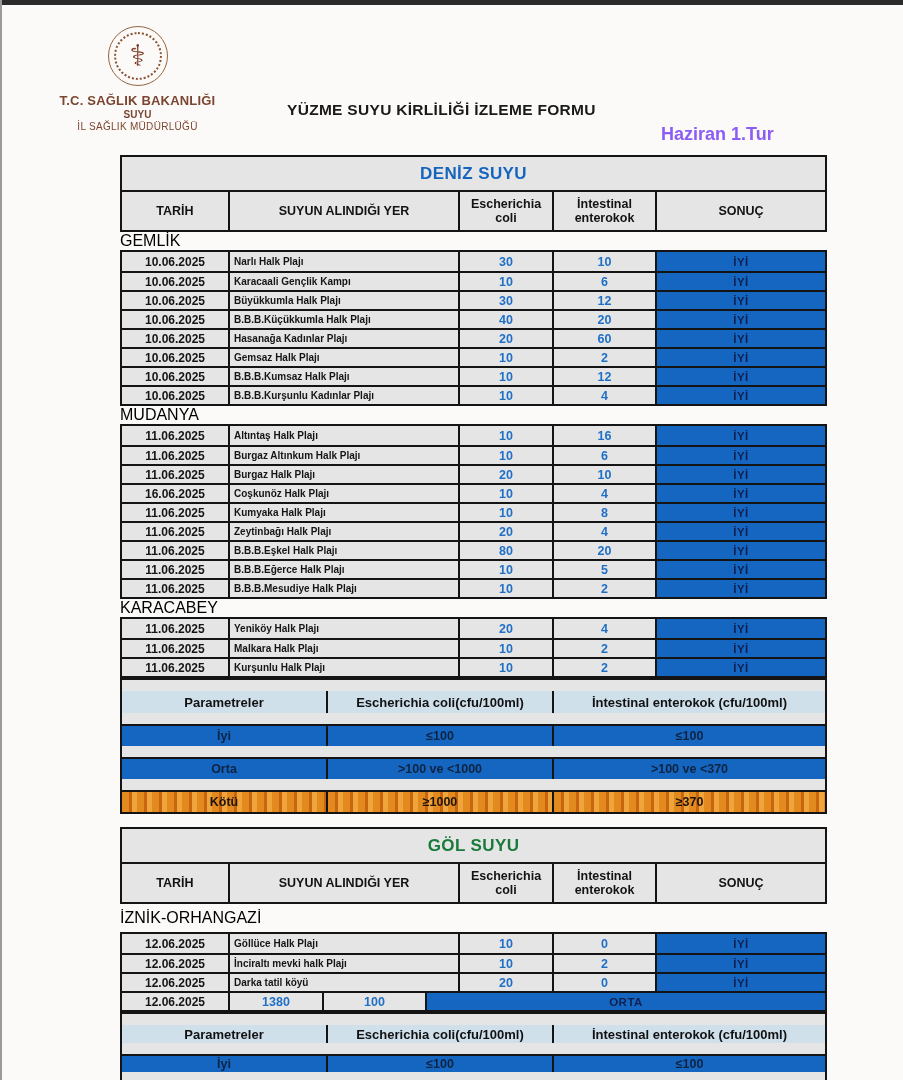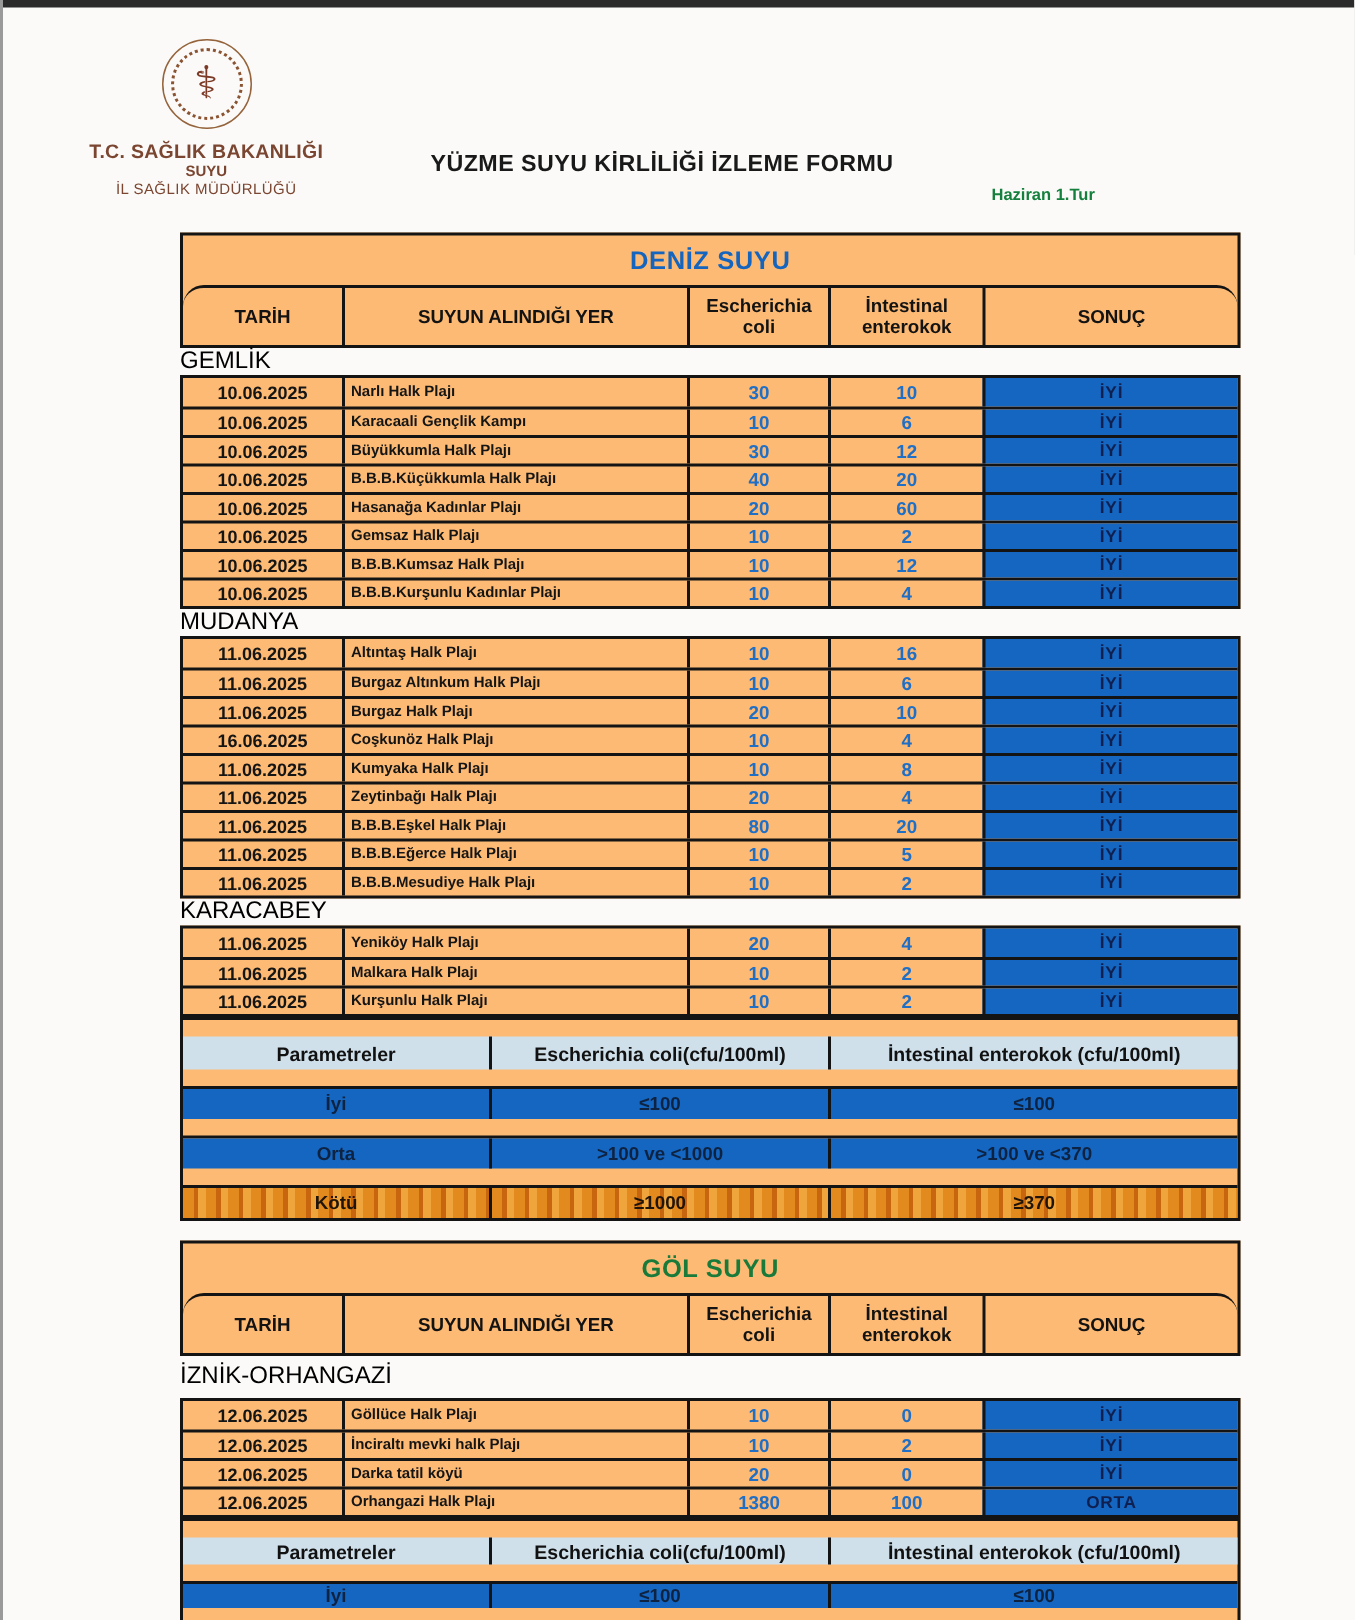--- a/index.html
+++ b/index.html
@@ -26,37 +26,37 @@
   .logo-block{position:absolute;left:45px;top:26px;width:185px;text-align:center;color:#7b4631;}
   .logo-outer{width:60px;height:60px;margin:0 auto;border:1.5px solid #95643c;border-radius:50%;
     display:flex;align-items:center;justify-content:center;}
   .logo-dots{width:48px;height:48px;border:2px dotted #8a5433;border-radius:50%;
     display:flex;align-items:center;justify-content:center;}
   .logo-glyph{font-size:30px;line-height:1;color:#7b3a26;}
   .ministry{margin-top:7px;font-size:13px;font-weight:bold;letter-spacing:.2px;}
   .city{font-size:10px;font-weight:bold;margin-top:1px;}
   .directorate{font-size:10px;margin-top:1px;letter-spacing:.3px;}
   .form-title{position:absolute;left:287px;top:101px;font-size:15.5px;font-weight:bold;color:#191919;letter-spacing:.3px;}
-  .period{position:absolute;left:661px;top:124px;font-size:11px;font-weight:bold;color:#15803d;}
+  .period{position:absolute;left:661px;top:124px;font-size:18px;font-weight:bold;color:#8b5cf6;}
 
   
   .tables-area{position:absolute;left:120px;top:155px;width:707px;}
   .wtable.lake{margin-top:13px;}
-  .box{border:2px solid var(--ink);background:#fdba74;}
+  .box{border:2px solid var(--ink);background:#e5e5e5;}
   .row{display:flex;}
   .row > .cell + .cell{border-left:2px solid var(--ink);}
   .rows-box .row + .row, .legend-box .row + .row{border-top:2px solid var(--ink);}
   .hdr-box .head-row{border-top:2px solid var(--ink);}
 
   .title-row{height:33px;display:flex;align-items:center;justify-content:center;
     font-weight:bold;font-size:17px;letter-spacing:.4px;}
   .sea .title-row{color:var(--sea);}
   .lake .title-row{color:var(--lake);}
 
-  .head-row{height:40px;border-radius:14px;}
+  .head-row{height:40px;}
   .cell{display:flex;align-items:center;justify-content:center;text-align:center;overflow:hidden;}
   .hcell{font-weight:bold;font-size:12.5px;color:#131313;line-height:1.15;padding:0 2px;}
 
   .w-date{width:106px;flex:none;}
   .w-place{width:230px;flex:none;}
   .w-ecoli{width:94px;flex:none;}
   .w-ent{width:103px;flex:none;}
   .w-res{flex:1;}
 
   .section-label{height:18px;display:flex;align-items:center;}
@@ -322,21 +322,20 @@
           </div>
           <div class="row data-row">
             <div class="cell date w-date">12.06.2025</div>
             <div class="cell place w-place">Darka tatil köyü</div>
             <div class="cell num w-ecoli">20</div>
             <div class="cell num w-ent">0</div>
             <div class="cell res w-res">İYİ</div>
           </div>
           <div class="row data-row">
             <div class="cell date w-date">12.06.2025</div>
-            <div class="cell place w-place">Orhangazi Halk Plajı</div>
             <div class="cell num w-ecoli">1380</div>
             <div class="cell num w-ent">100</div>
             <div class="cell res w-res">ORTA</div>
           </div>
         </div>
         <div class="box legend-box">
           <div class="row legend-row legend-head">
             <div class="cell lcell lw1">Parametreler</div>
             <div class="cell lcell lw2">Escherichia coli(cfu/100ml)</div>
             <div class="cell lcell lw3">İntestinal enterokok (cfu/100ml)</div>

